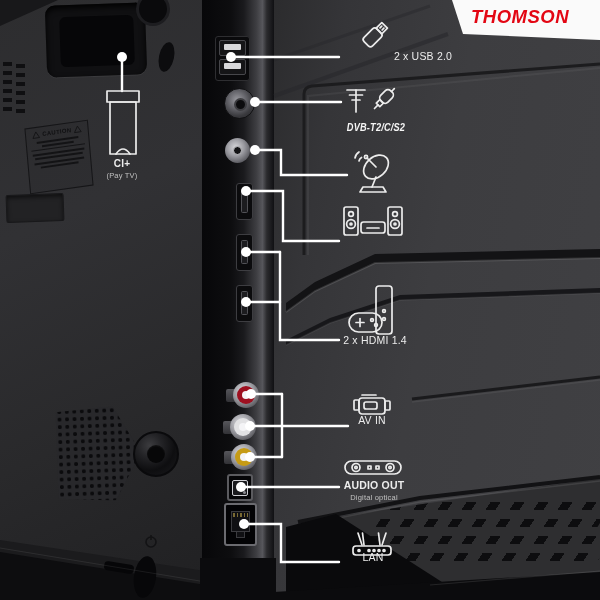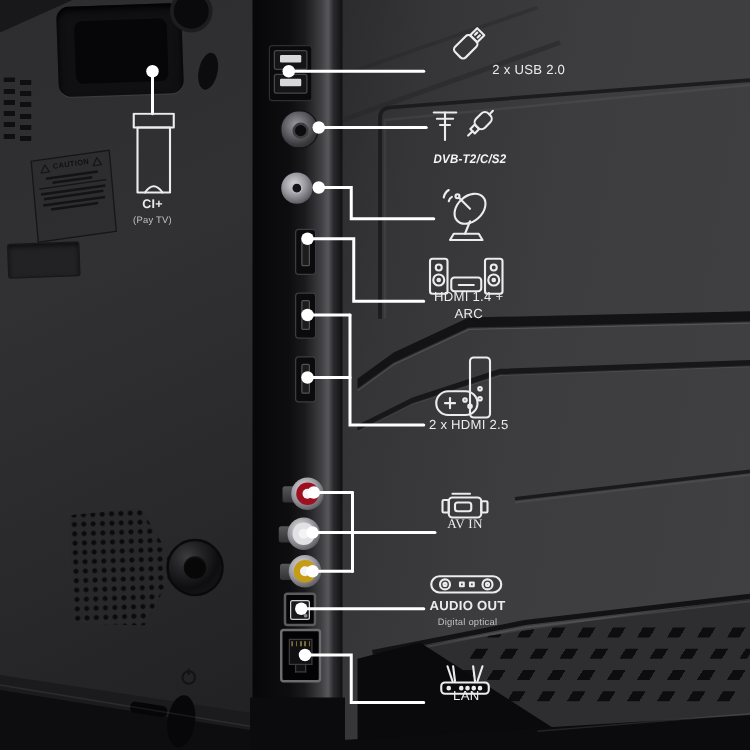--- a/index.html
+++ b/index.html
@@ -339,53 +339,49 @@
           <circle cx="10" cy="21" r="1"></circle>
       <rect x="47" y="4" width="14" height="28" rx="2"></rect>
       <circle cx="54" cy="11" r="2.4"></circle>
           <circle cx="54" cy="21" r="4.4"></circle>
           <circle cx="54" cy="21" r="1"></circle>
       <rect x="20" y="19" width="24" height="11" rx="2.5"></rect>
       <line x1="26" y1="25" x2="38" y2="25"></line>
     </g>
       </svg>
   </div>
-  <div class="lbl" style="left:336px;top:232px;width:78px;line-height:13px;">
-    <span>HDMI 1.4 +</span><br>
-    <span>ARC</span>
-  </div>
 
   <div class="icon" style="left:345px;top:284px;">
     <svg width="54" height="56" viewBox="0 0 54 56">
         <g class="ic">
       <rect x="31" y="2" width="16" height="48" rx="3"></rect>
       <circle cx="39" cy="27" r="1.4"></circle>
           <circle cx="39" cy="35" r="1.4"></circle>
       <rect x="4" y="29" width="33" height="19" rx="9.5"></rect>
       <line x1="11" y1="38.5" x2="19" y2="38.5"></line>
           <line x1="15" y1="34.5" x2="15" y2="42.5"></line>
       <circle cx="27" cy="36" r="1.4"></circle>
           <circle cx="31" cy="41" r="1.4"></circle>
     </g>
       </svg>
   </div>
-  <div class="lbl" style="left:333px;top:334px;width:84px;">2 x HDMI 2.5</div>
+  <div class="lbl" style="left:333px;top:334px;width:84px;">2 x HDMI 1.4</div>
 
   <div class="icon" style="left:351px;top:388px;">
     <svg width="44" height="32" viewBox="0 0 44 32">
         <g class="ic">
       <rect x="8" y="10" width="26" height="16" rx="3"></rect>
       <rect x="13" y="14" width="13" height="7" rx="2"></rect>
       <line x1="11" y1="7" x2="25" y2="7"></line>
       <rect x="3" y="12" width="5" height="10" rx="1"></rect>
       <rect x="34" y="13" width="5" height="9" rx="1"></rect>
     </g>
       </svg>
   </div>
-  <div class="lbl" style="left:340px;top:414px;width:64px;font-family:Liberation Serif, serif;">AV IN</div>
+  <div class="lbl" style="left:340px;top:414px;width:64px;">AV IN</div>
 
   <div class="icon" style="left:343px;top:457px;">
     <svg width="60" height="22" viewBox="0 0 60 22">
         <g class="ic">
       <rect x="2" y="4" width="56" height="13" rx="6.5"></rect>
       <circle cx="13" cy="10.5" r="4"></circle>
           <circle cx="13" cy="10.5" r="1.2"></circle>
       <circle cx="47" cy="10.5" r="4"></circle>
           <circle cx="47" cy="10.5" r="1.2"></circle>
       <rect x="25" y="9" width="3" height="3"></rect>
@@ -407,14 +403,17 @@
           <circle cx="35" cy="22.5" r="1"></circle>
       <line x1="13" y1="17" x2="9" y2="5"></line>
           <line x1="15" y1="17" x2="13.5" y2="5"></line>
       <line x1="31" y1="17" x2="29.5" y2="5"></line>
           <line x1="33" y1="17" x2="37" y2="5"></line>
     </g>
       </svg>
   </div>
   <div class="lbl" style="left:341px;top:551px;width:64px;">LAN</div>
 
+  <div class="abs banner">
+    <span class="brand" style="color: rgb(227, 6, 19);">THOMSON</span>
+  </div>
 
 </div>
 
 </body></html>

